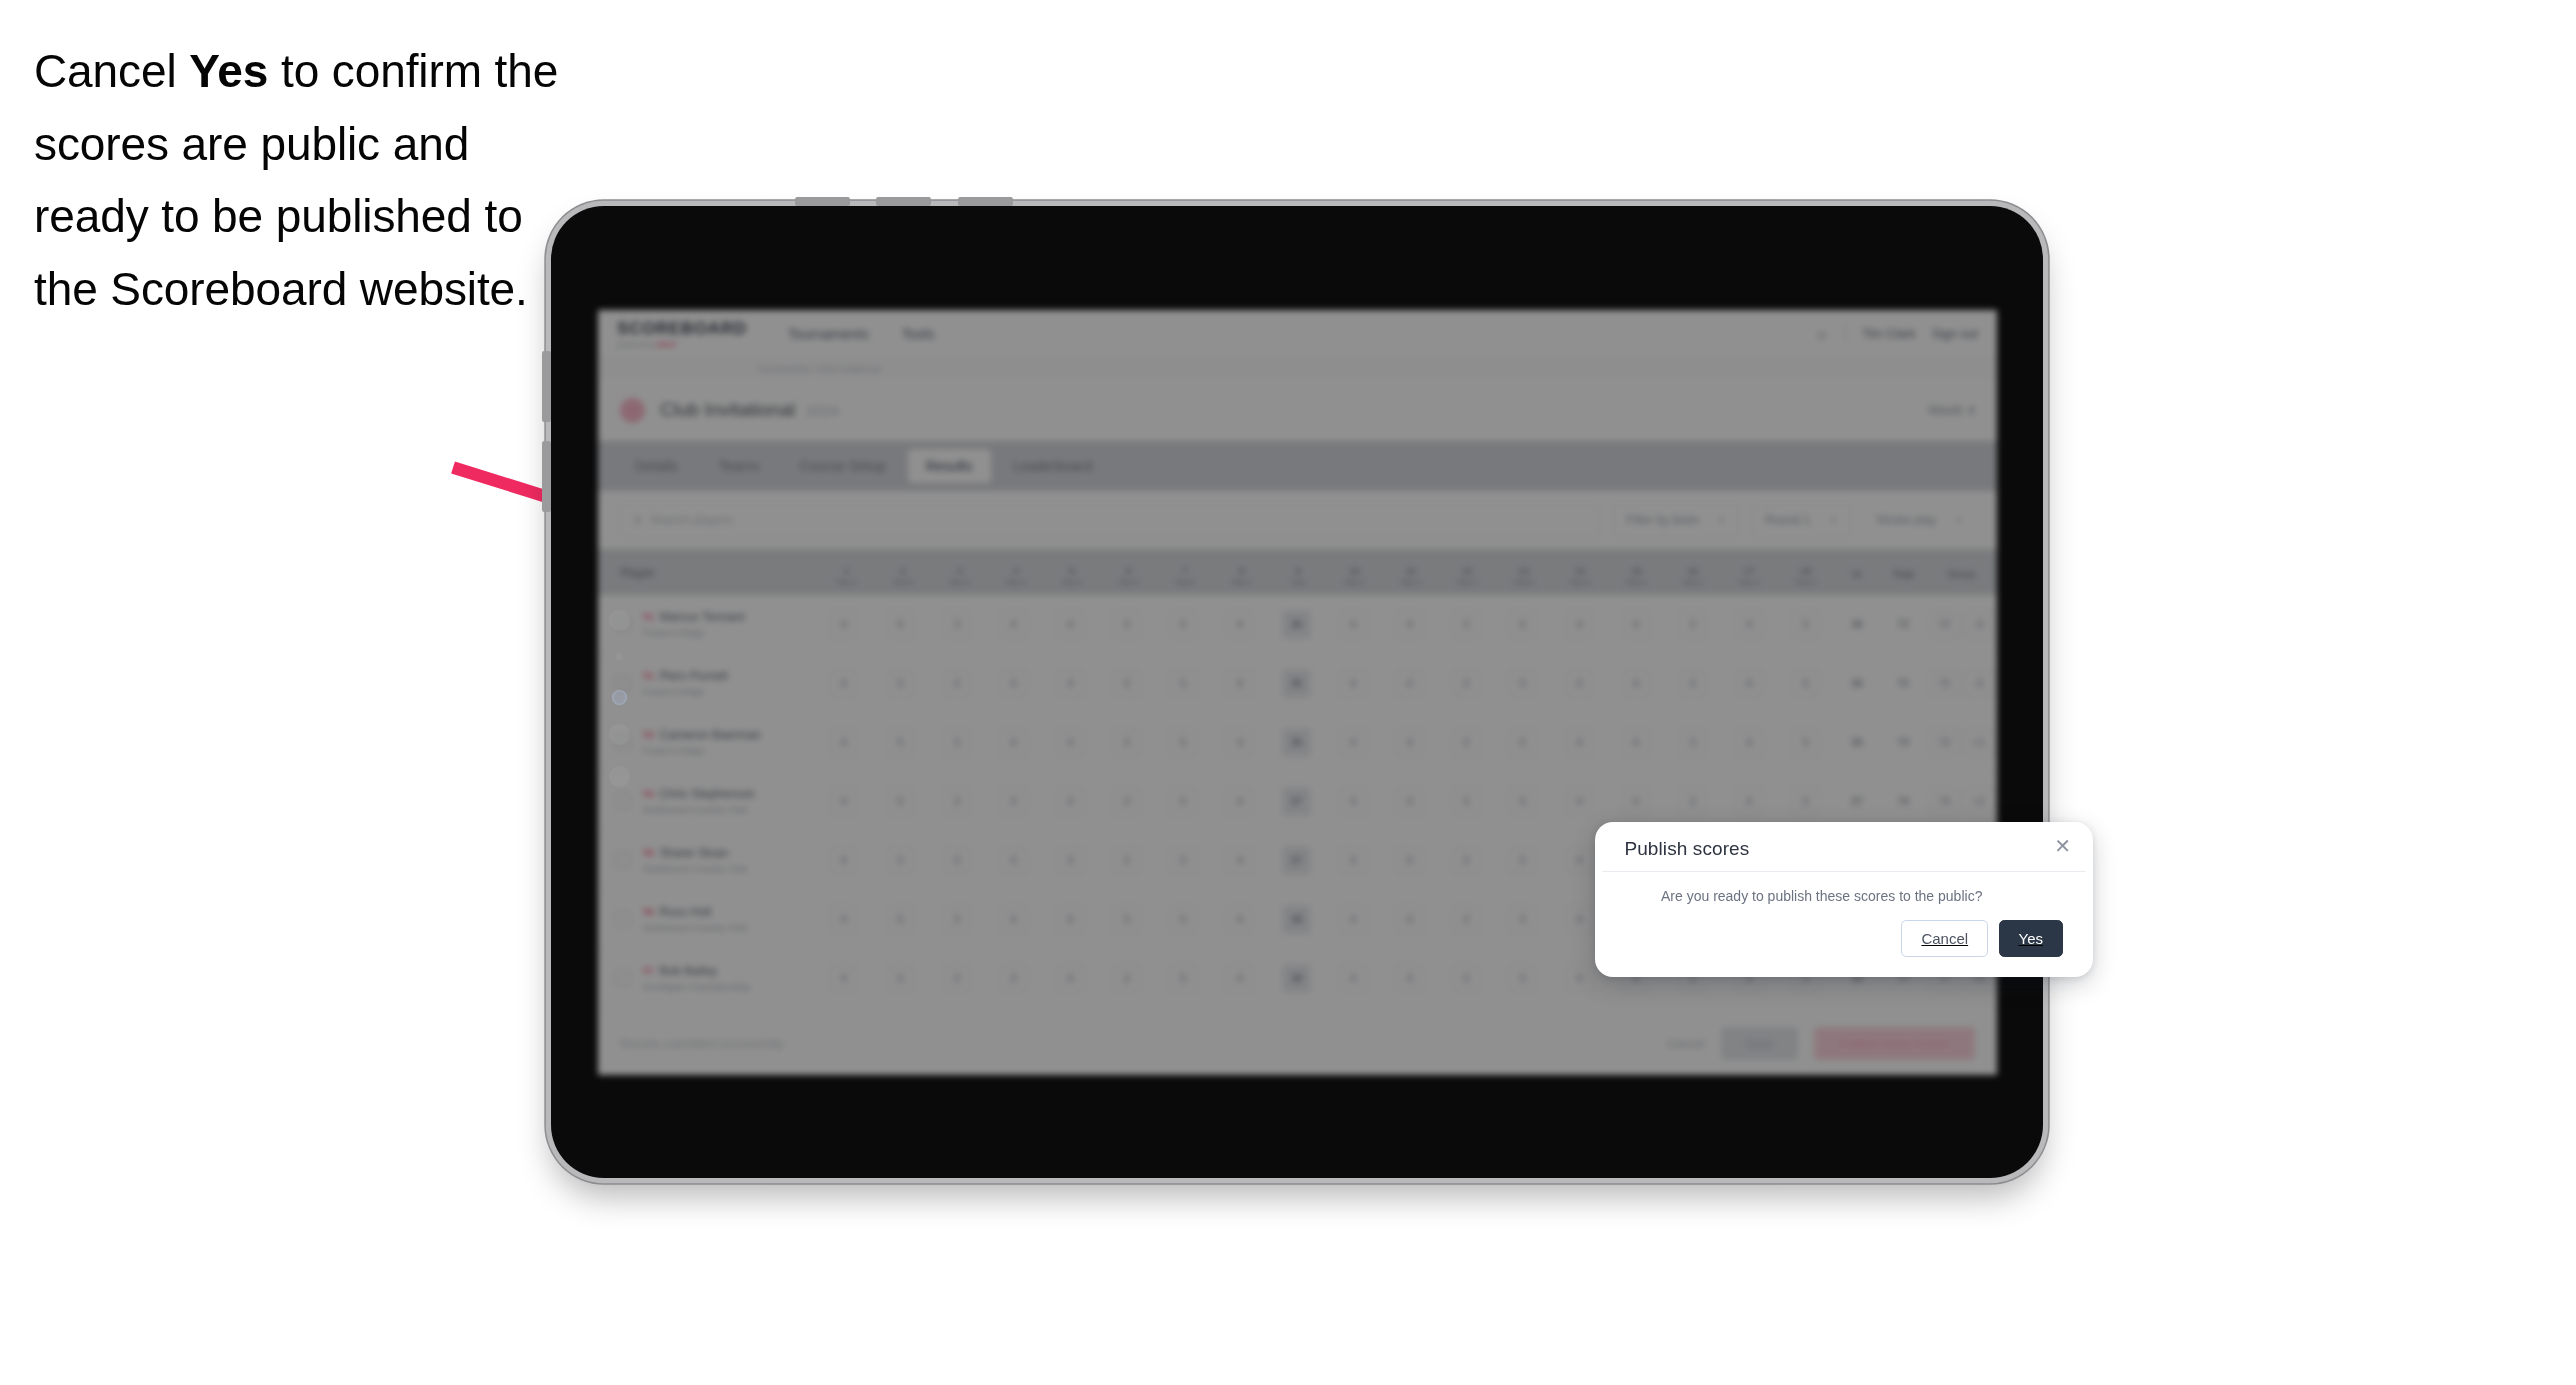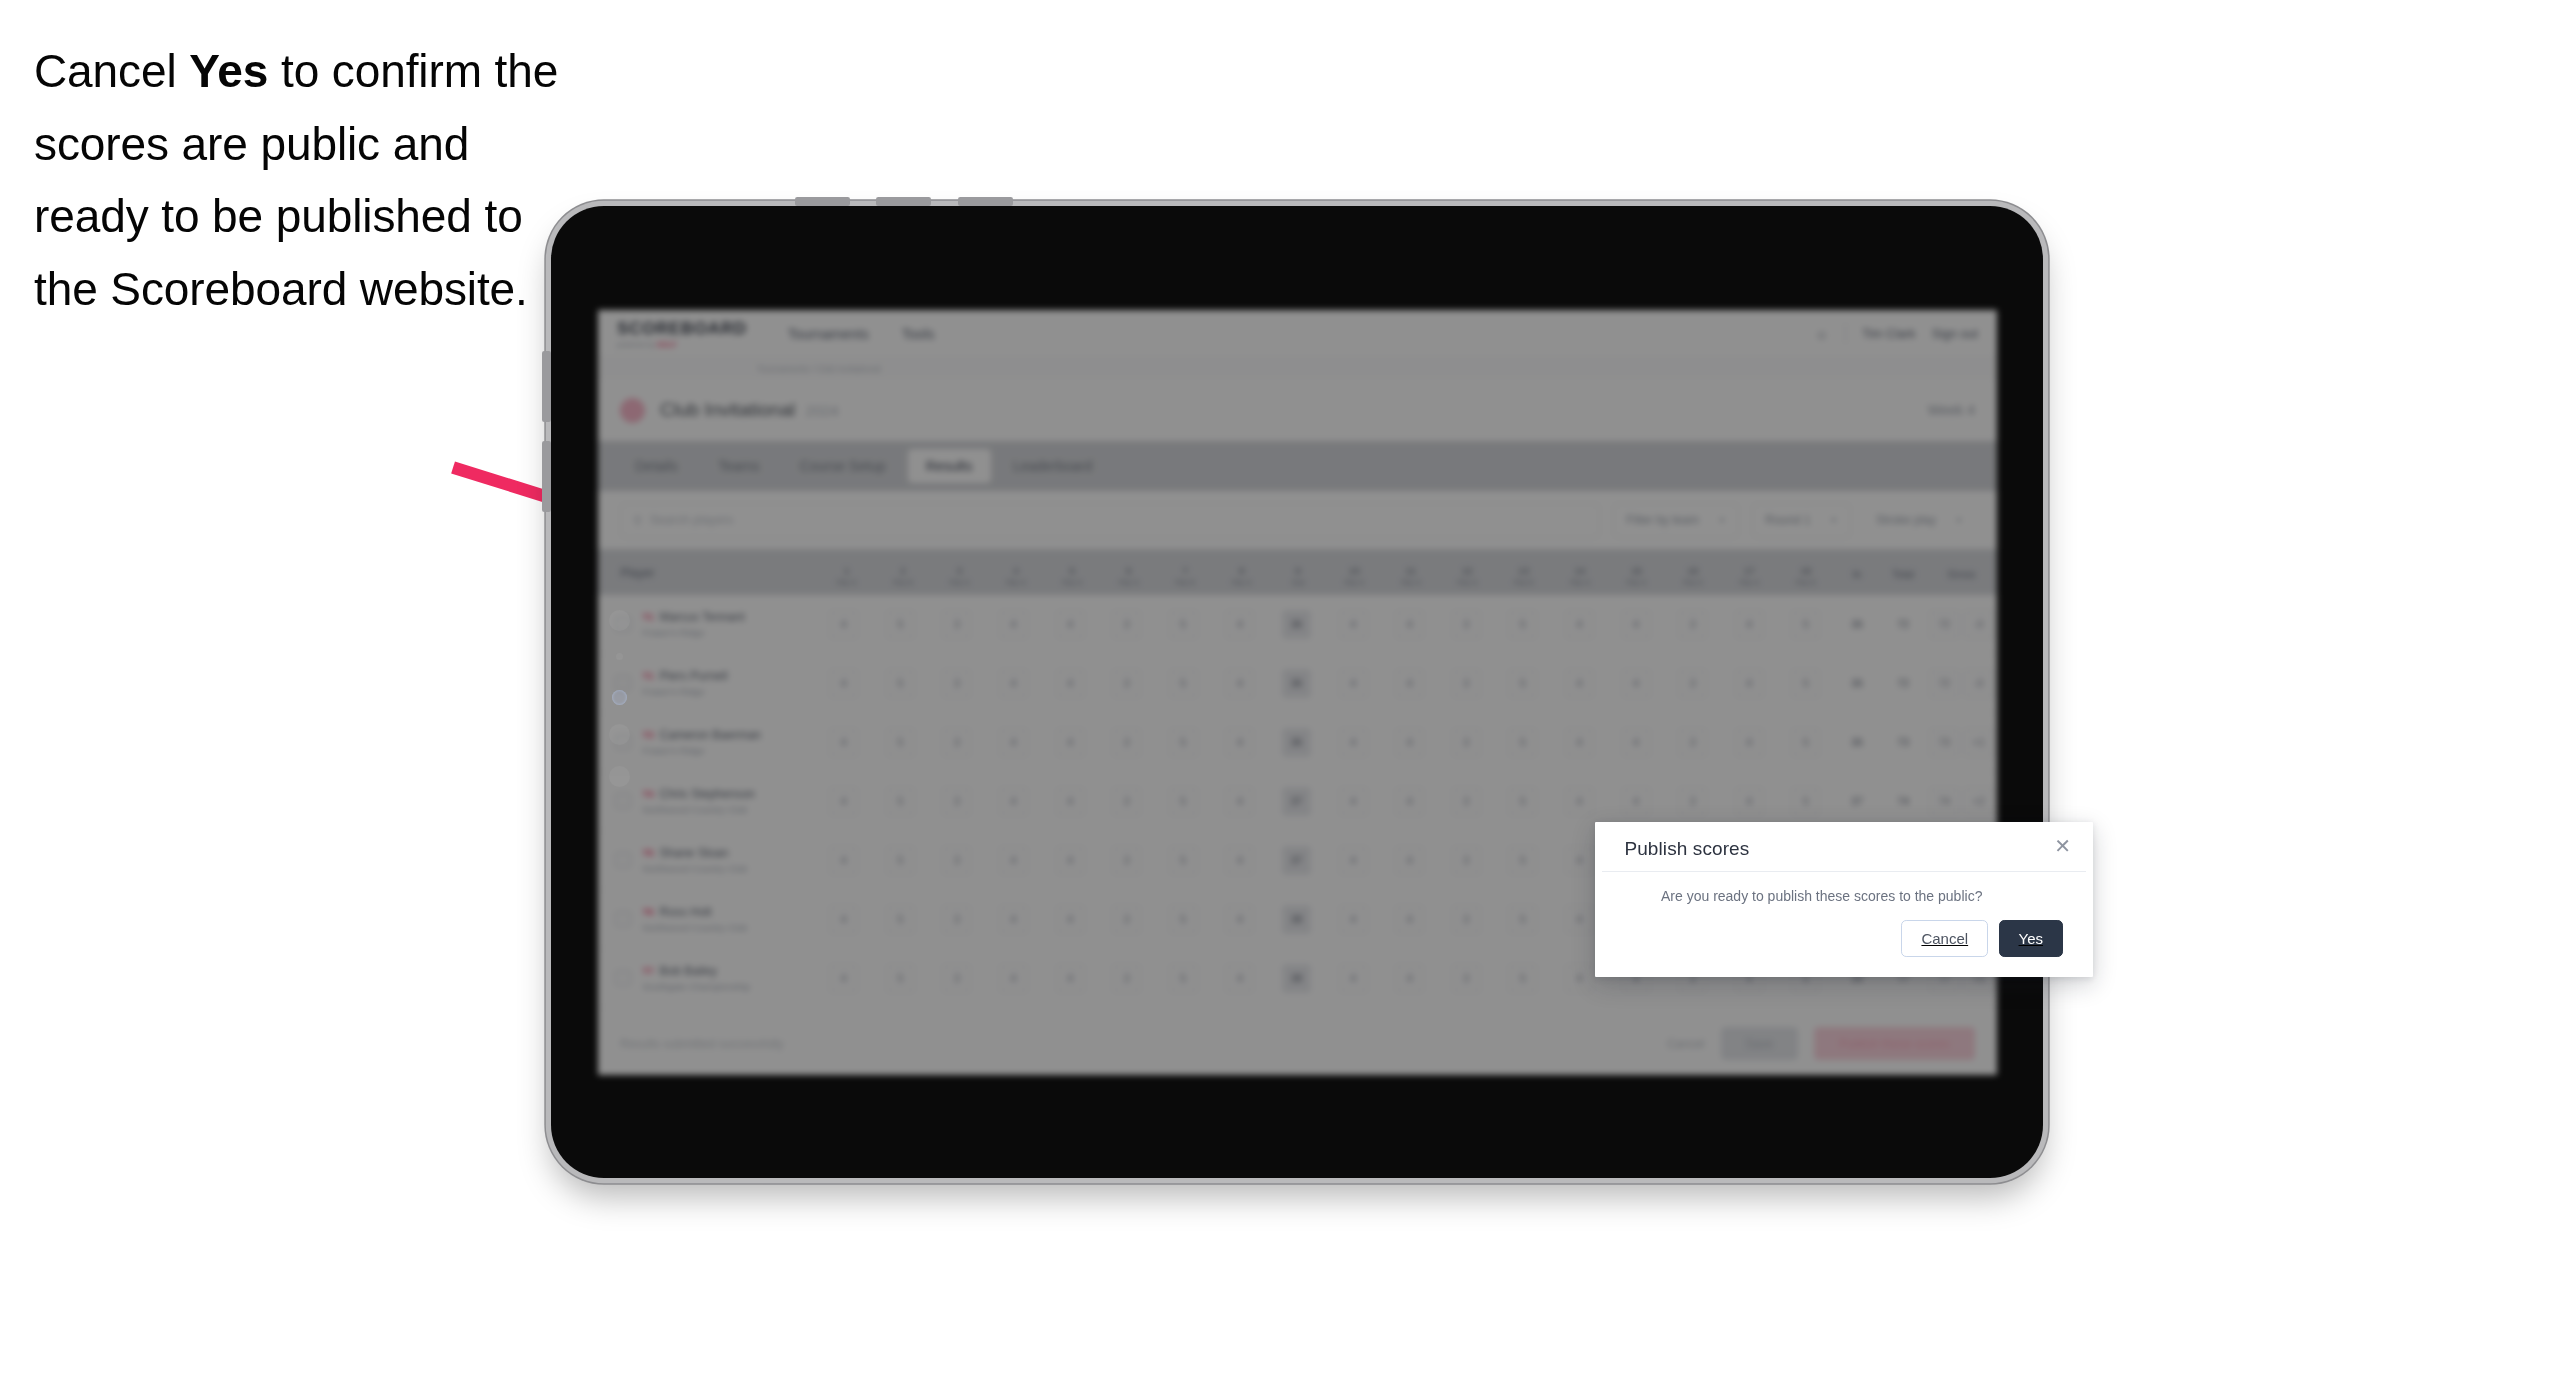--- a/index.html
+++ b/index.html
@@ -333,21 +333,21 @@
   }
 
   
   #modal {
     position: absolute;
     left: 1044px;
     top: 616px;
     width: 498px;
     height: 155px;
     background: #ffffff;
-    border-radius: 1px;
+    border-radius: 18px;
     box-shadow: 0 7.4px 25px rgba(20,25,40,0.20), 0 1.5px 6px rgba(20,25,40,0.10);
   }
   .modal-head {
     position: relative;
     padding: 16.3px 22px 10.4px 22px;
     border-bottom: 0.7px solid #e9ecf1;
     margin: 0 7.4px;
   }
   .modal-title {
     font-size: 19px;

